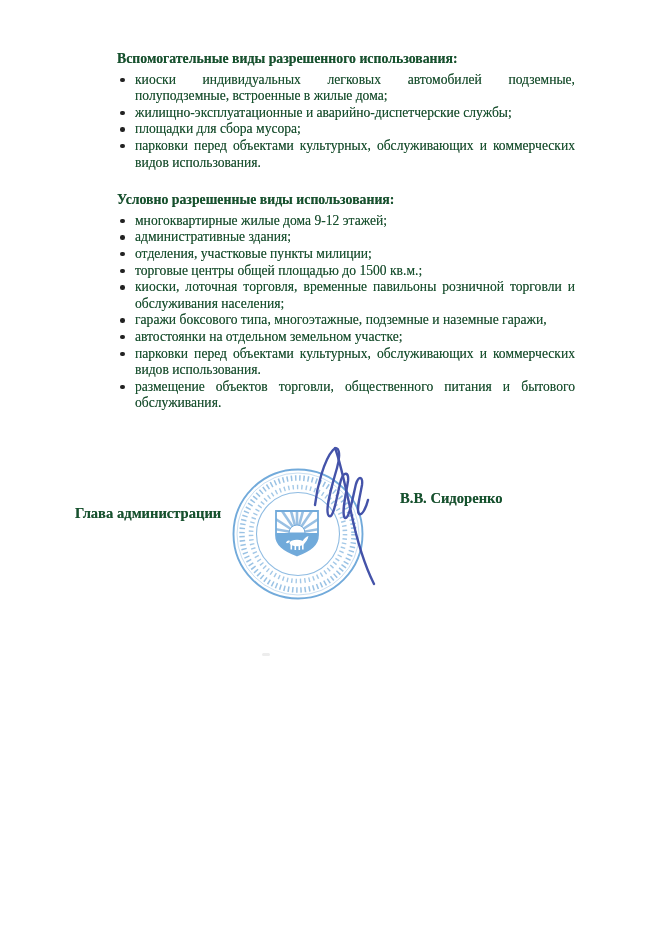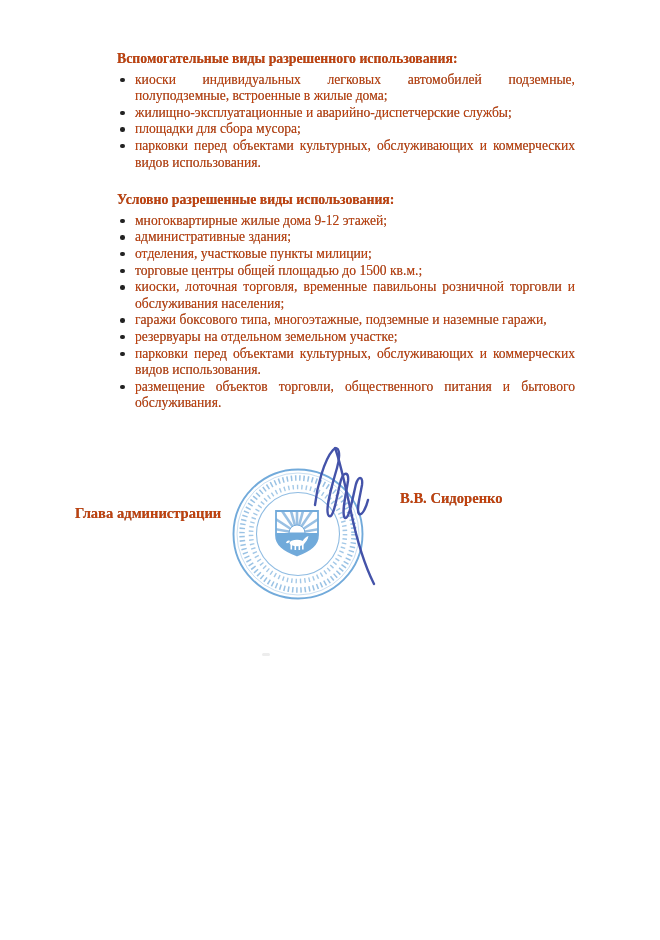--- a/index.html
+++ b/index.html
@@ -1,21 +1,21 @@
 <!DOCTYPE html>
 <html><head>
 <meta charset="utf-8">
 <style>
   html,body{margin:0;padding:0;background:#ffffff;}
   .page{
     position:relative;
     width:660px;height:940px;
     background:#ffffff;
     font-family:"Liberation Serif", serif;
-    color:#c2410c;
+    color:#14532d;
     overflow:hidden;
   }
   .content{
     position:absolute;
     left:117px;top:51px;width:458px;
     font-size:13.6px;line-height:16.6px;
     text-align:justify;
     text-shadow:0 0 0.5px rgba(35,35,35,0.55);
   }
   .sec-heading{
@@ -69,21 +69,21 @@
 
     <div class="section section-2">
       <p class="sec-heading">Условно разрешенные виды использования:</p>
       <ul class="blist">
         <li><span class="dot"></span><span>многоквартирные жилые дома 9-12 этажей;</span></li>
         <li><span class="dot"></span><span>административные здания;</span></li>
         <li><span class="dot"></span><span>отделения, участковые пункты милиции;</span></li>
         <li><span class="dot"></span><span>торговые центры общей площадью до 1500 кв.м.;</span></li>
         <li><span class="dot"></span><span>киоски, лоточная торговля, временные павильоны розничной торговли и обслуживания населения;</span></li>
         <li><span class="dot"></span><span>гаражи боксового типа, многоэтажные, подземные и наземные гаражи,</span></li>
-        <li><span class="dot"></span><span>резервуары на отдельном земельном участке;</span></li>
+        <li><span class="dot"></span><span>автостоянки на отдельном земельном участке;</span></li>
         <li><span class="dot"></span><span>парковки перед объектами культурных, обслуживающих и коммерческих видов использования.</span></li>
         <li><span class="dot"></span><span>размещение объектов торговли, общественного питания и бытового обслуживания.</span></li>
       </ul>
     </div>
 
   </div>
 
   <div class="sig-role">Глава администрации</div>
   <div class="sig-name">В.В. Сидоренко</div>
 

